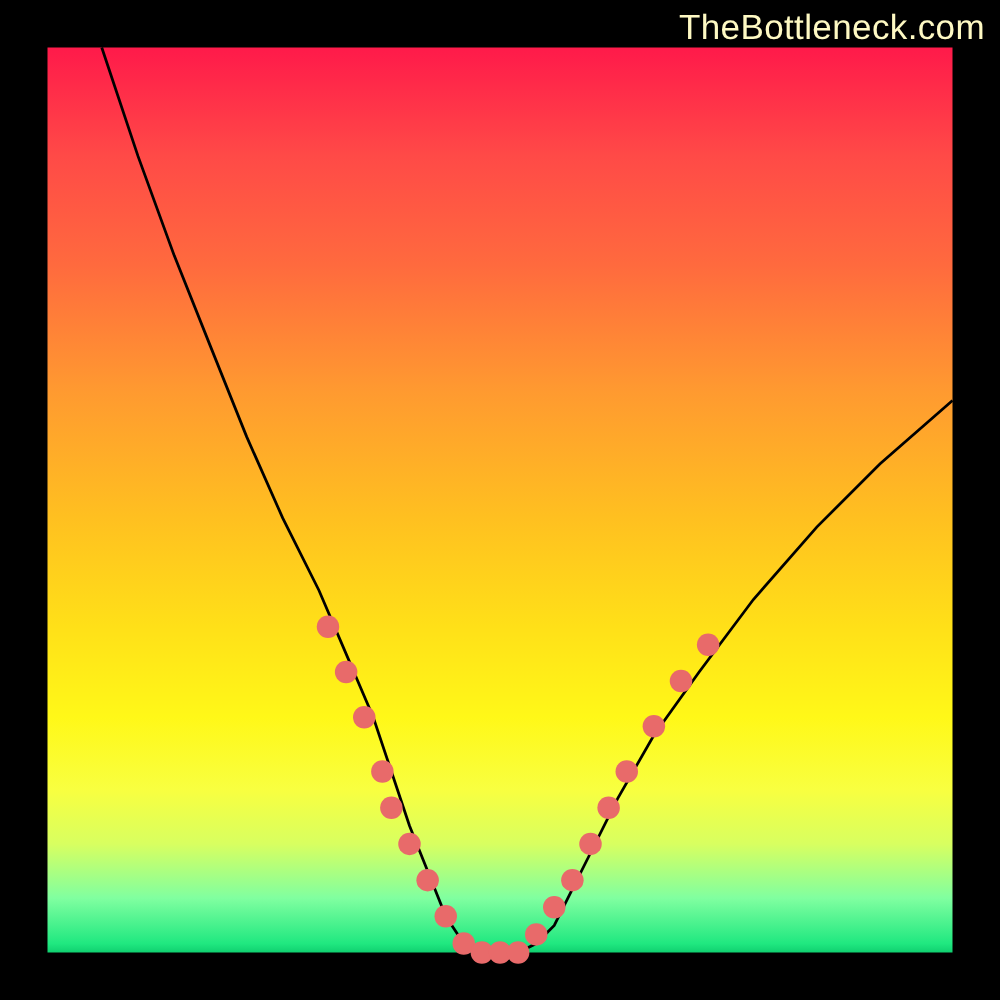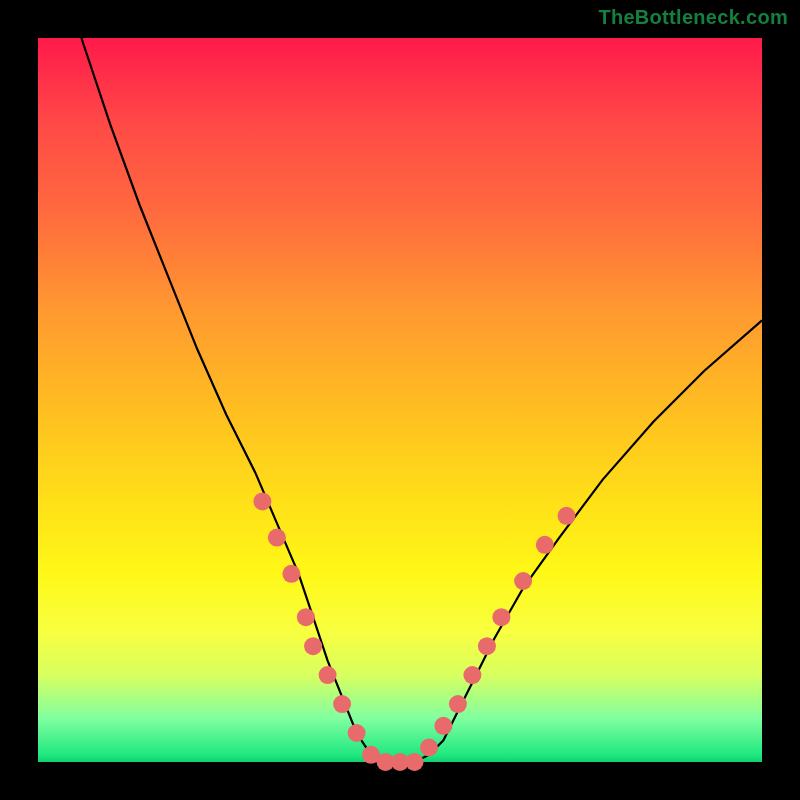--- a/index.html
+++ b/index.html
@@ -38,23 +38,23 @@
       #d8ff60 88%,
       #80ffa0 94%,
       #20e880 99%,
       #10d070 100%
     );
   }
   .watermark {
     position: absolute;
     top: 6px;
     right: 12px;
-    color: #15803d;
-    font-size: 20px;
-    font-weight: 700;
+    color: #fef9c3;
+    font-size: 28px;
+    font-weight: 400;
     letter-spacing: 0.3px;
   }
   svg.curve {
     position: absolute;
     left: 0;
     top: 0;
     width: 724px;
     height: 724px;
     overflow: visible;
   }

